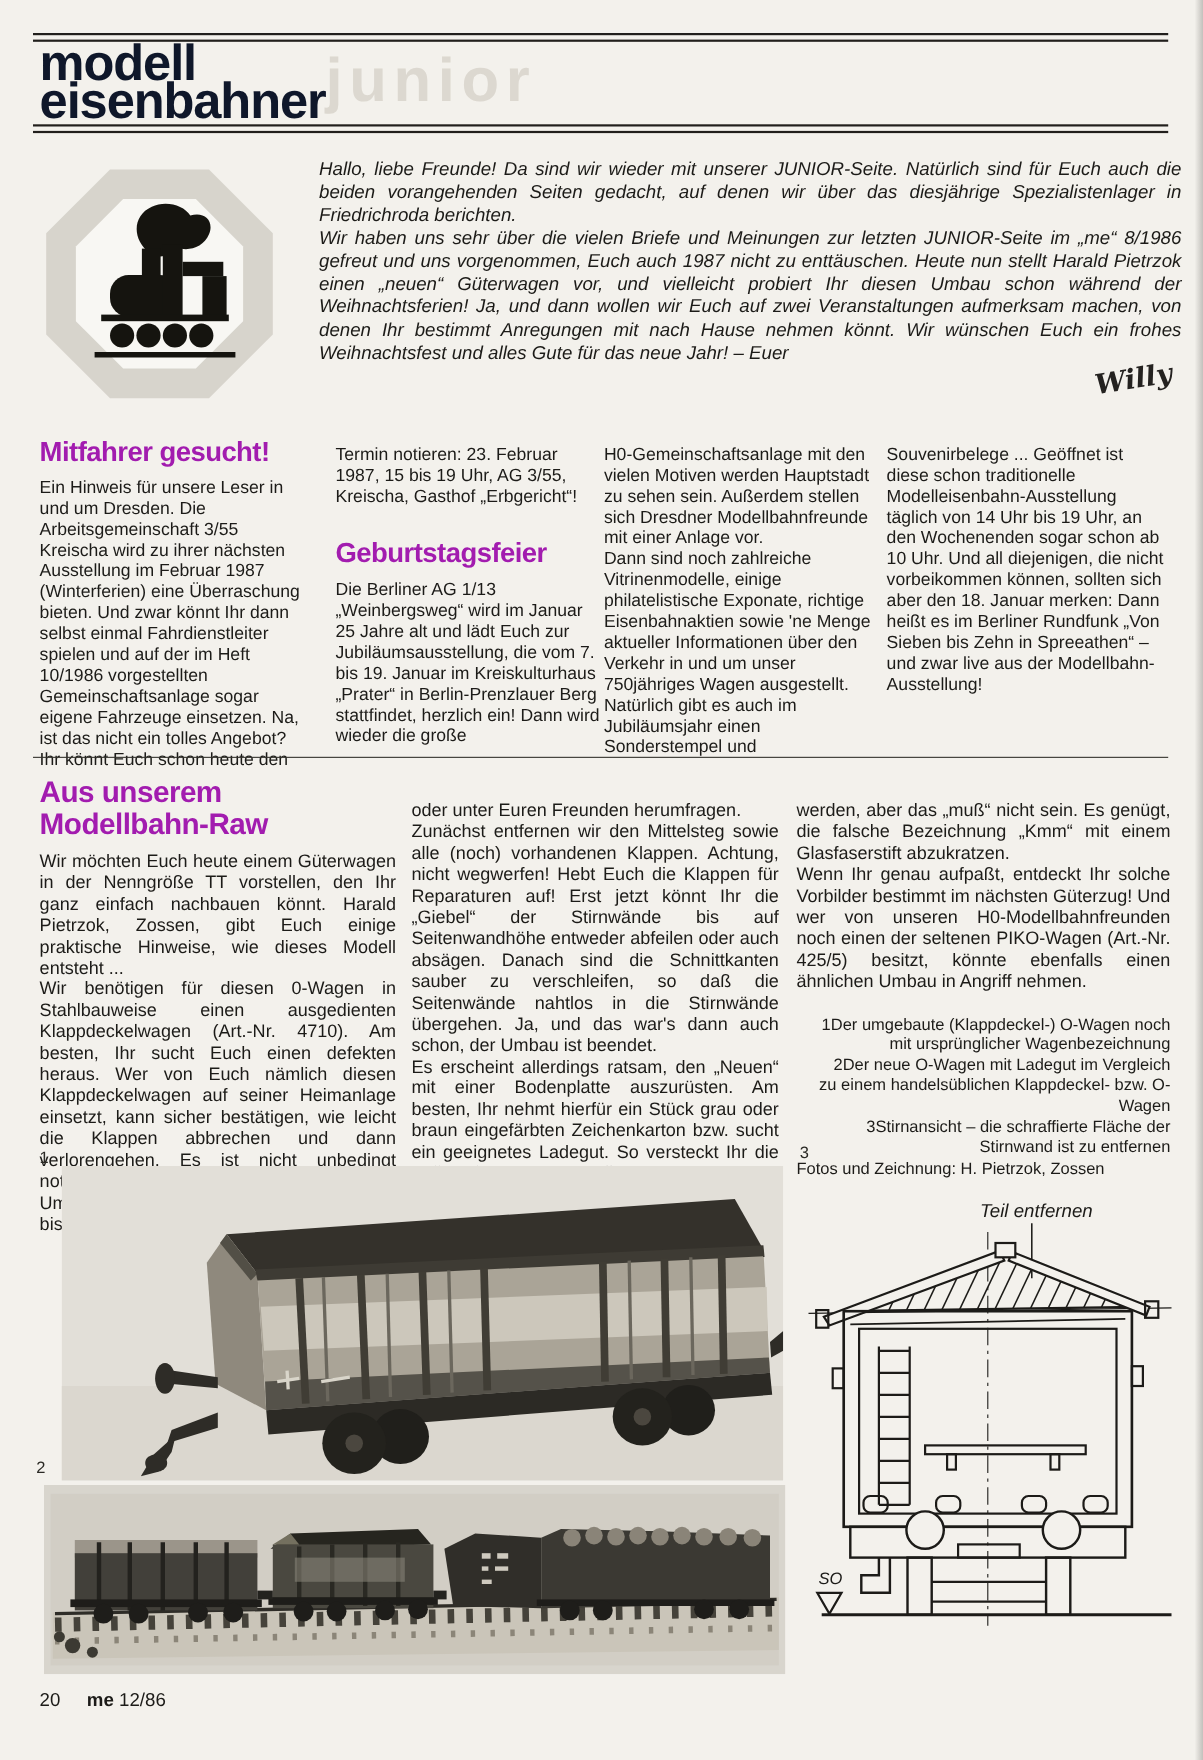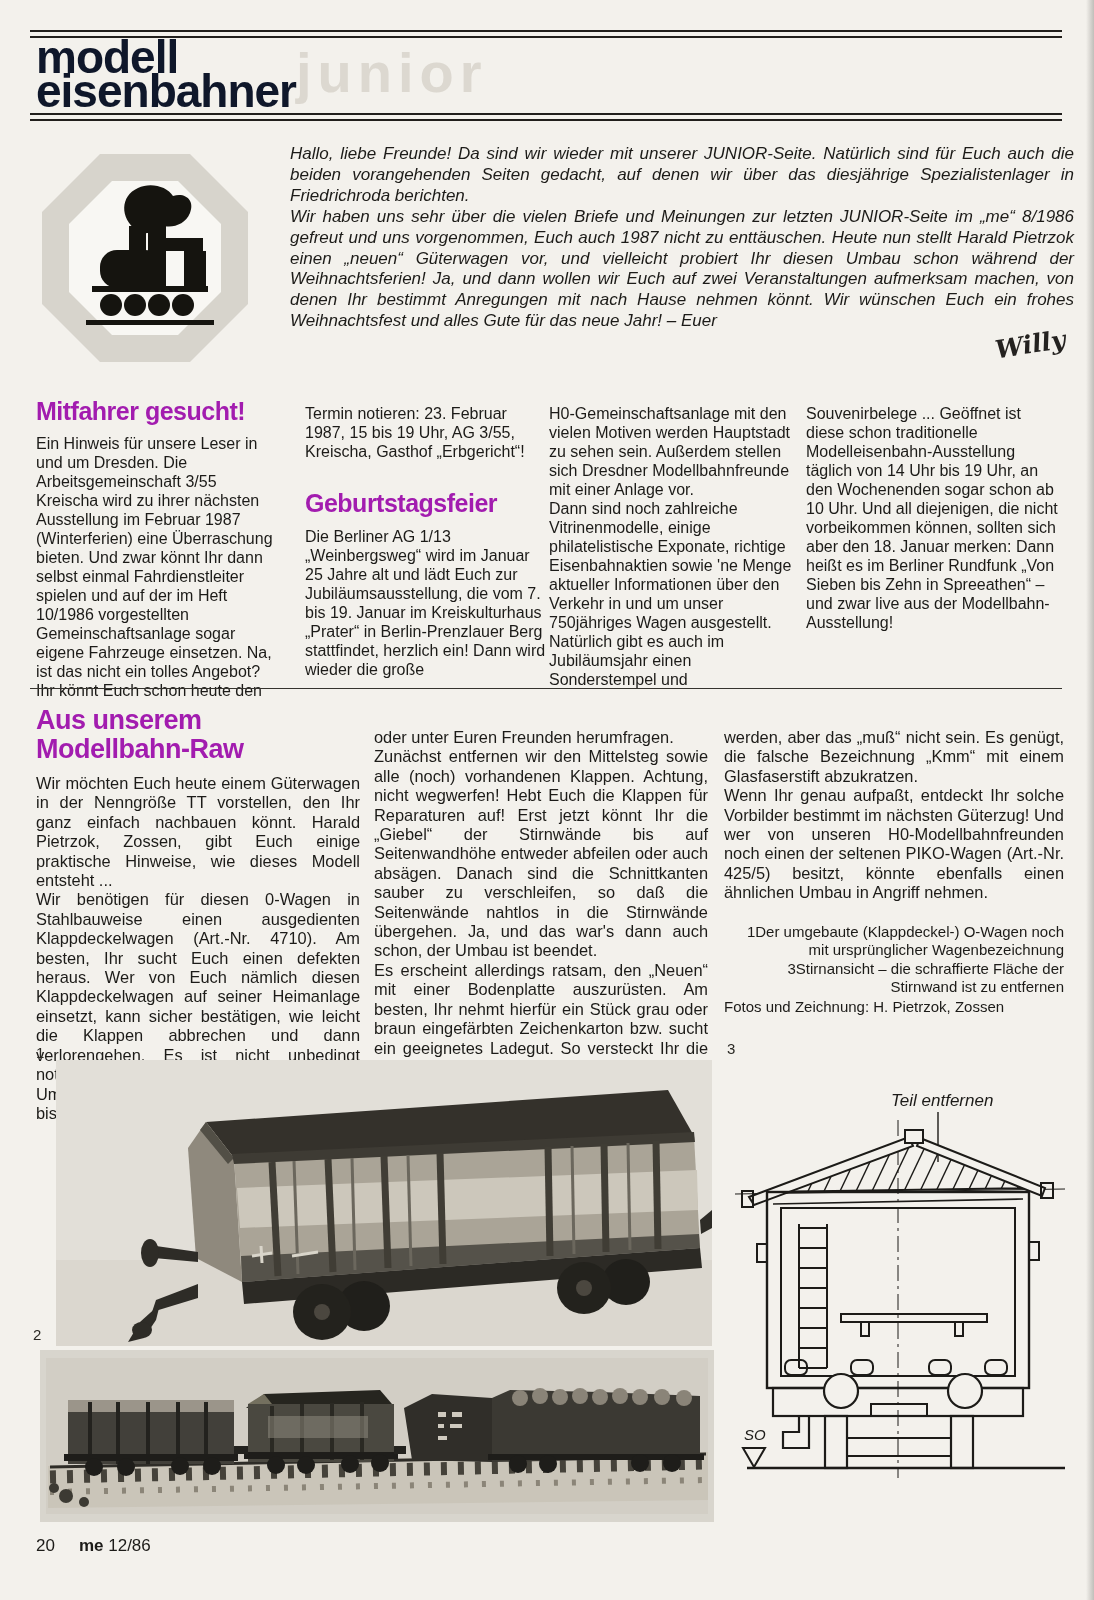--- a/index.html
+++ b/index.html
@@ -129,20 +129,21 @@
   <div class="fcol" id="fcol2">
     <p>oder unter Euren Freunden herumfragen.</p>
     <p>Zunächst entfernen wir den Mittelsteg sowie alle (noch) vorhandenen Klappen. Achtung, nicht wegwerfen! Hebt Euch die Klappen für Reparaturen auf! Erst jetzt könnt Ihr die „Giebel“ der Stirnwände bis auf Seitenwandhöhe entweder abfeilen oder auch absägen. Danach sind die Schnittkanten sauber zu verschleifen, so daß die Seitenwände nahtlos in die Stirnwände übergehen. Ja, und das war's dann auch schon, der Umbau ist beendet.</p>
     <p>Es erscheint allerdings ratsam, den „Neuen“ mit einer Bodenplatte auszurüsten. Am besten, Ihr nehmt hierfür ein Stück grau oder braun eingefärbten Zeichenkarton bzw. sucht ein geeignetes Ladegut. So versteckt Ihr die Ballastplatte! Zwar sollten nun noch die Bezeichnung des Wagens von „Kmm“ in „Omv“ bzw. die Wagennummer geändert</p>
   </div>
   <div class="fcol" id="fcol3">
     <p>werden, aber das „muß“ nicht sein. Es genügt, die falsche Bezeichnung „Kmm“ mit einem Glasfaserstift abzukratzen.</p>
     <p>Wenn Ihr genau aufpaßt, entdeckt Ihr solche Vorbilder bestimmt im nächsten Güterzug! Und wer von unseren H0-Modellbahnfreunden noch einen der seltenen PIKO-Wagen (Art.-Nr. 425/5) besitzt, könnte ebenfalls einen ähnlichen Umbau in Angriff nehmen.</p>
     <div class="captions">
       <p class="caption"><span class="cap-num">1</span><span>Der umgebaute (Klappdeckel-) O-Wagen noch mit ursprünglicher Wagenbezeichnung</span></p>
+      <p class="caption"><span class="cap-num">2</span><span>Der neue O-Wagen mit Ladegut im Vergleich zu einem handelsüblichen Klappdeckel- bzw. O-Wagen</span></p>
       <p class="caption"><span class="cap-num">3</span><span>Stirnansicht – die schraffierte Fläche der Stirnwand ist zu entfernen</span></p>
     </div>
     <p class="credit">Fotos und Zeichnung: H. Pietrzok, Zossen</p>
   </div>
 
   <div class="fig-label" id="fig1-label">1</div>
   <div class="fig-label" id="fig3-label">3</div>
   <div class="fig-label" id="fig2-label">2</div>
 
   <svg class="photo1" viewBox="0 0 656 286" aria-hidden="true">

